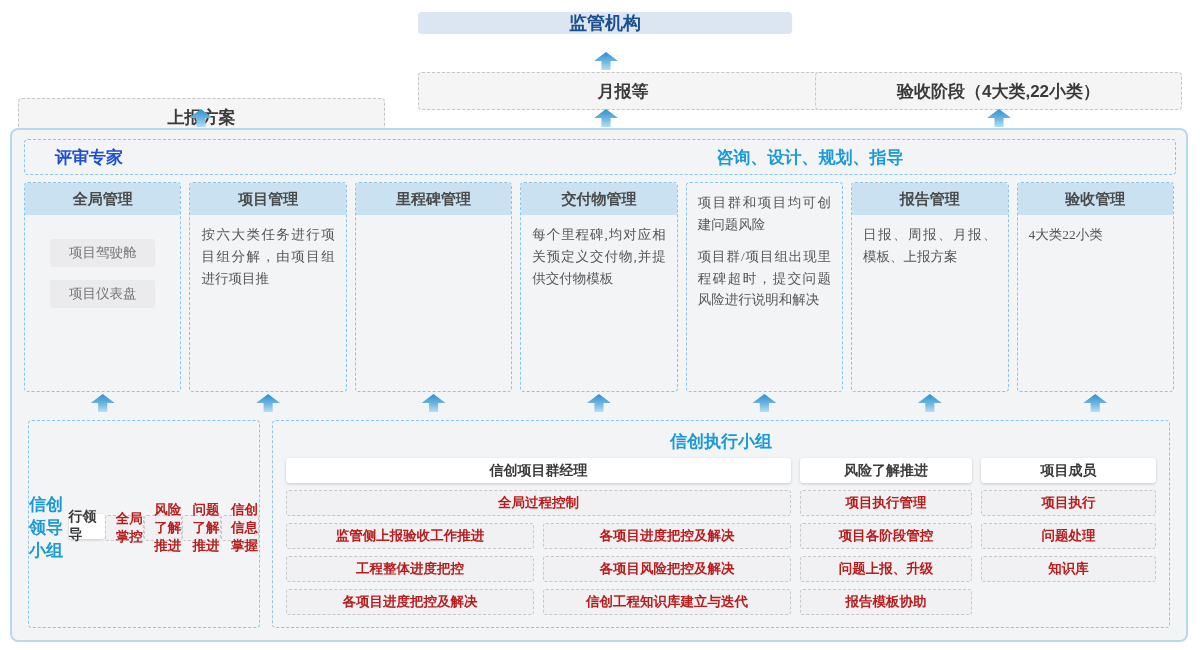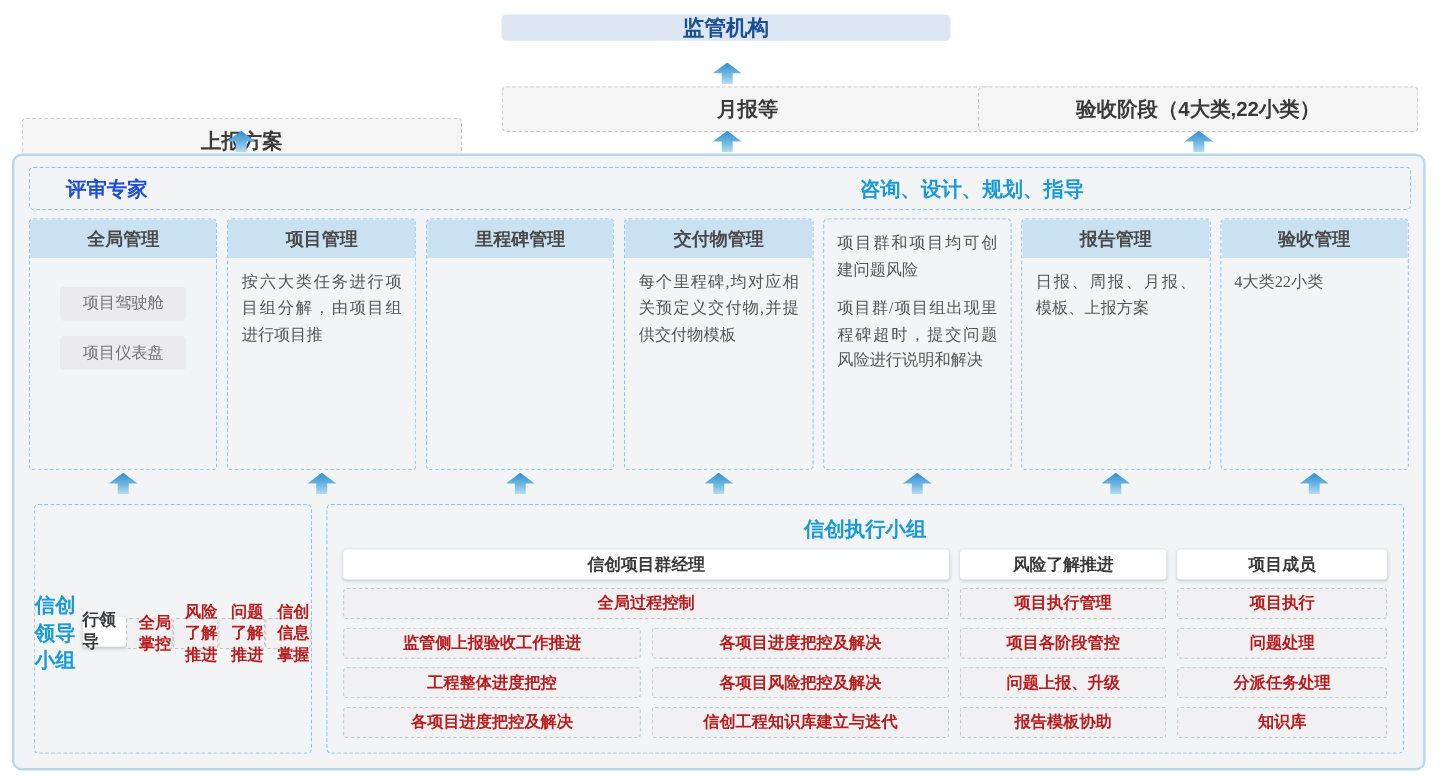--- a/index.html
+++ b/index.html
@@ -255,21 +255,20 @@
             <div class="g-item">项目执行管理</div>
             <div class="g-item">项目各阶段管控</div>
             <div class="g-item">问题上报、升级</div>
             <div class="g-item">报告模板协助</div>
           </div>
 
           <div class="exec-col exec-colC">
             <div class="role-pill">项目成员</div>
             <div class="g-item">项目执行</div>
             <div class="g-item">问题处理</div>
-            <div class="g-item">分派任务处理</div>
             <div class="g-item">知识库</div>
           </div>
 
         </div>
       </div>
 
     </div>
   </div>
 </div>
 

